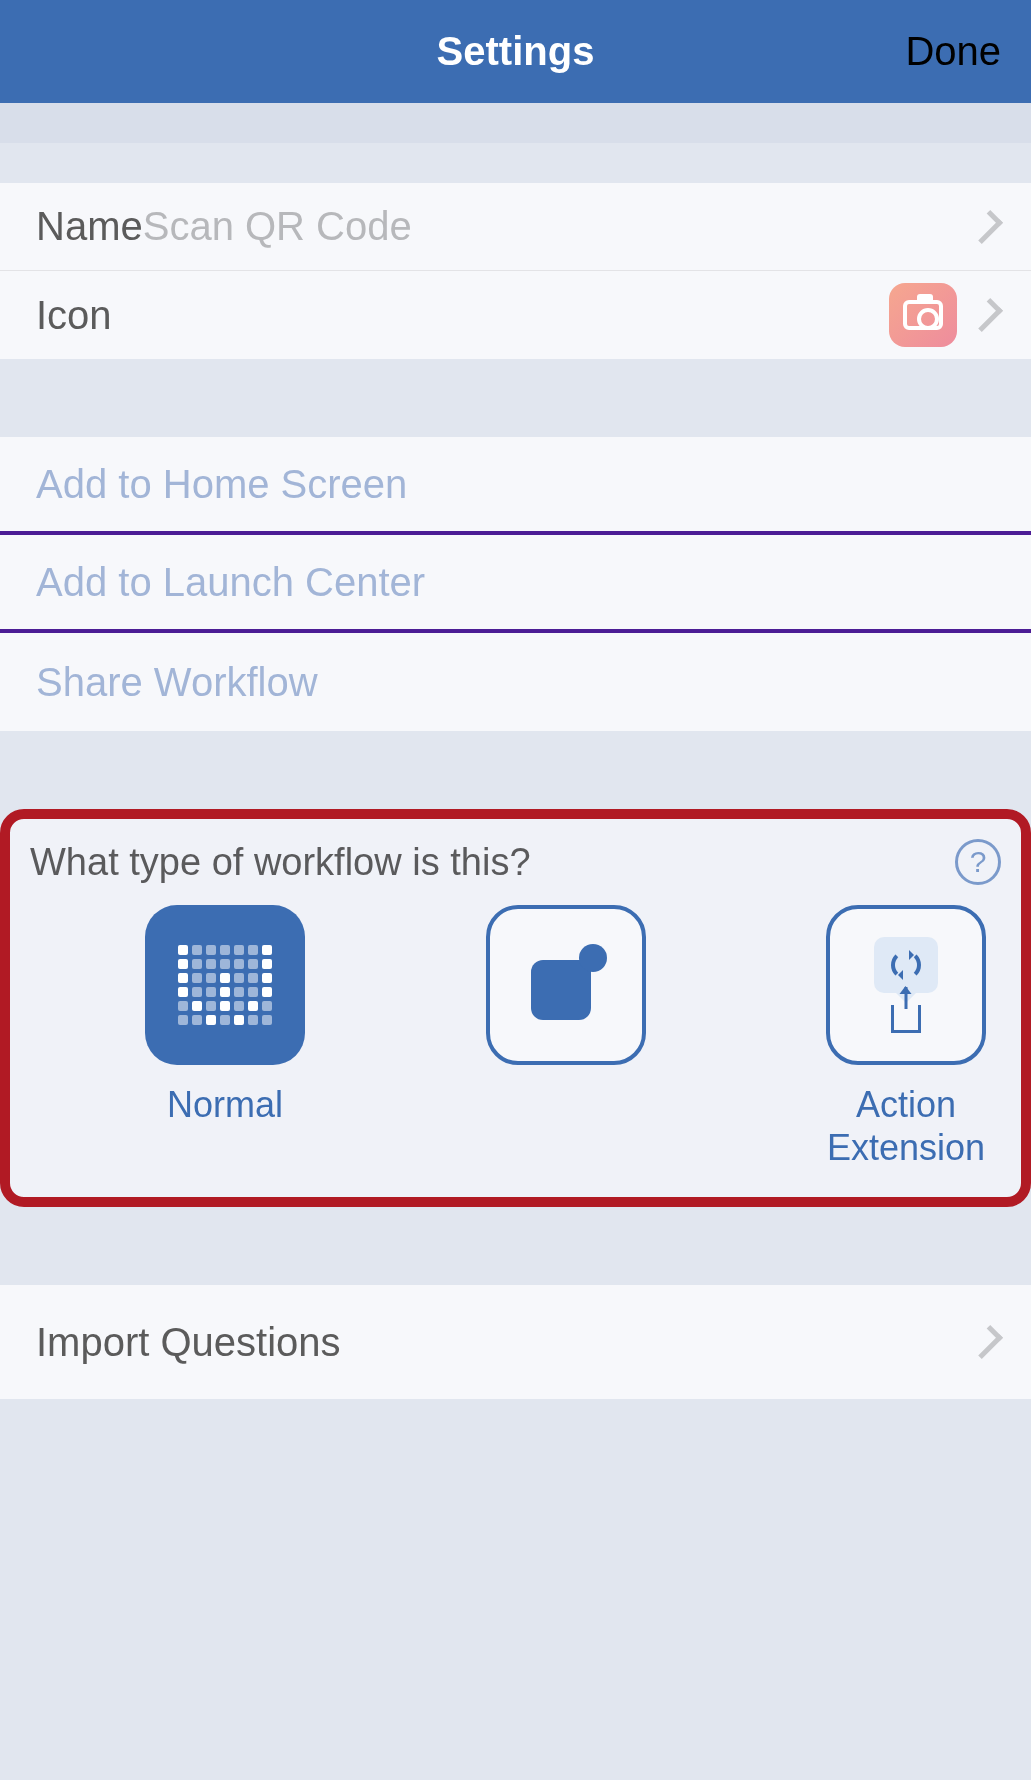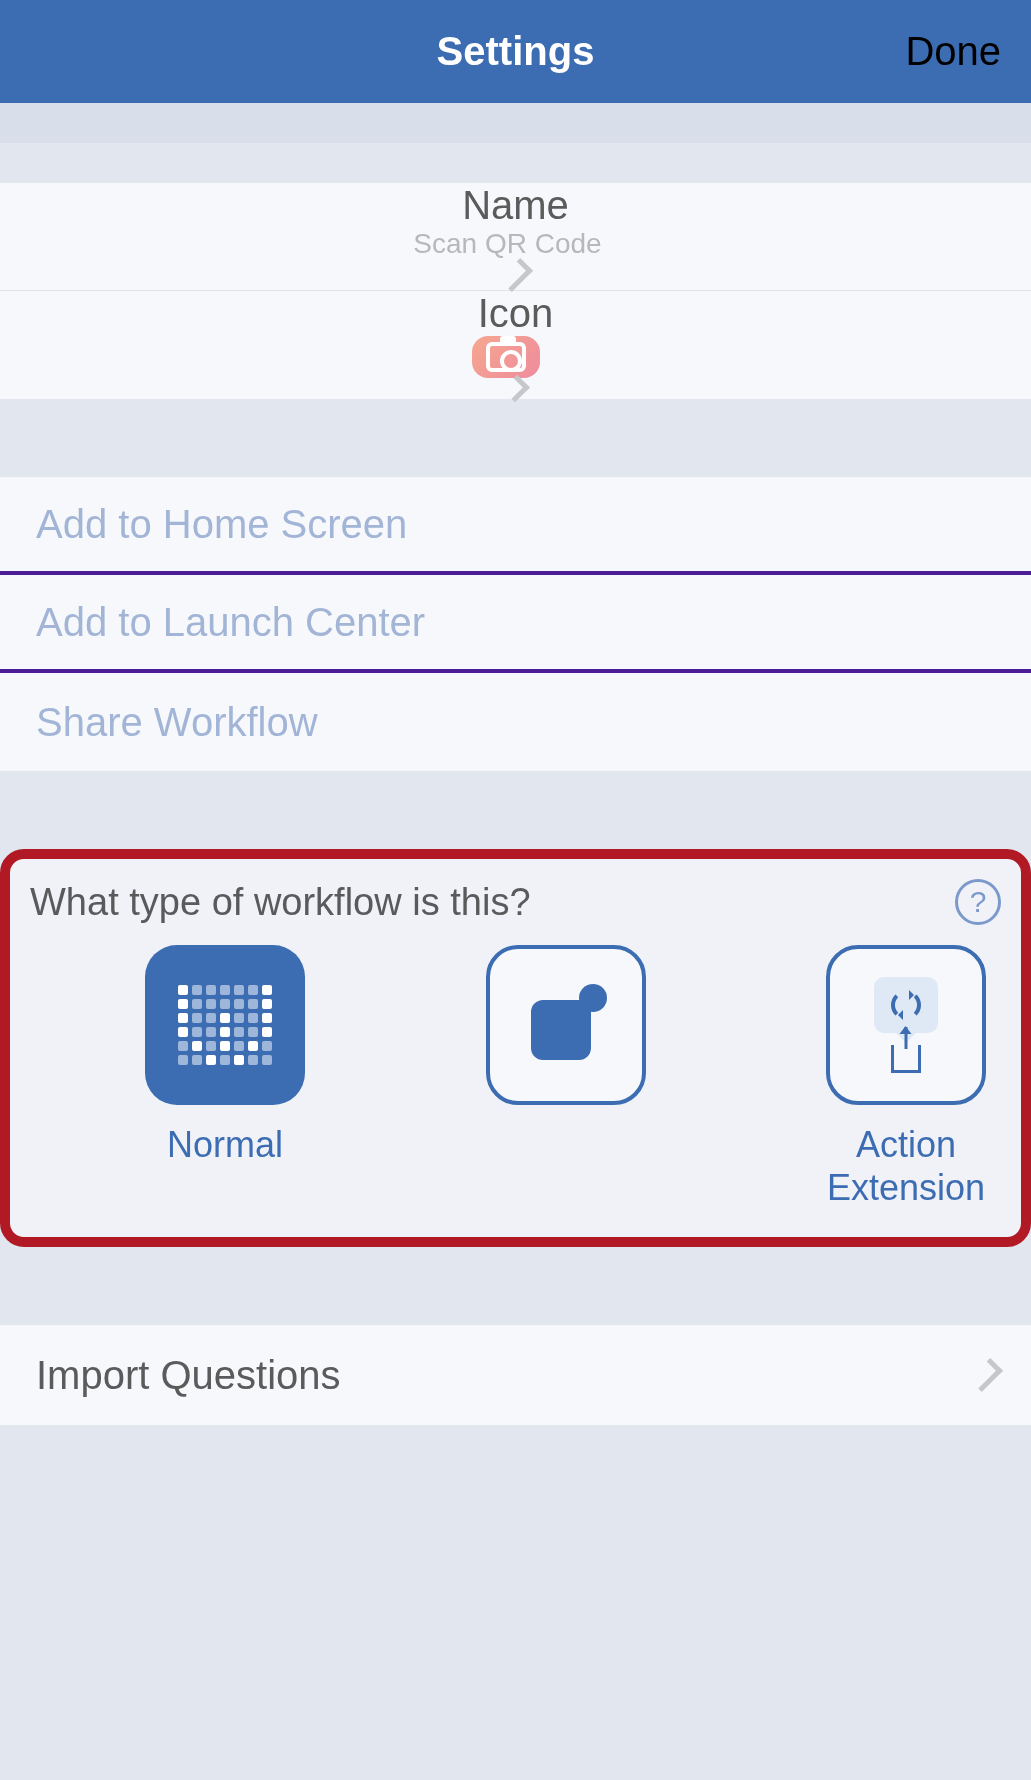--- a/index.html
+++ b/index.html
@@ -41,34 +41,33 @@
     .spacer-md {
       height: 78px;
     }
     .section {
       background: #f7f8fb;
     }
     .row {
       display: flex;
       align-items: center;
       padding: 0 36px;
-      height: 108px;
+      height: 88px;
       border-bottom: 1px solid #e3e3e6;
-      flex-direction: column;
     }
     .row:last-child { border-bottom: none; }
     .row-label {
       font-size: 40px;
       color: #5b5b5b;
       flex: 0 0 auto;
     }
     .row-value {
       flex: 1;
-      text-align: center;
-      font-size: 28px;
+      text-align: left;
+      font-size: 40px;
       color: #b7b8bb;
       margin-right: 16px;
     }
     .chevron {
       width: 18px;
       height: 30px;
       border-top: 5px solid #c6c7ca;
       border-right: 5px solid #c6c7ca;
       transform: rotate(45deg);
     }
@@ -290,21 +289,21 @@
       left: -5px;
       border-left: 6px solid transparent;
       border-right: 6px solid transparent;
       border-bottom: 8px solid #3c6db2;
     }
     .import-row {
       display: flex;
       align-items: center;
       justify-content: space-between;
       padding: 12px 36px;
-      height: 100px;
+      height: 114px;
       background: #f7f8fb;
     }
     .import-label {
       font-size: 40px;
       color: #5b5b5b;
     }
   </style>
 </head>
 <body>
 

